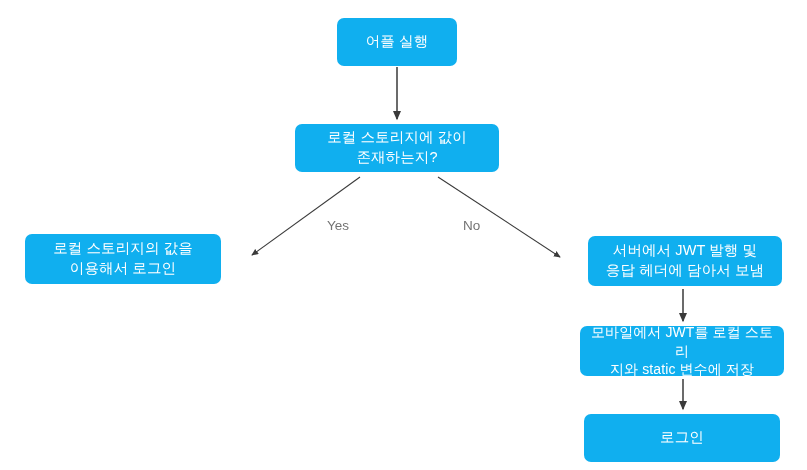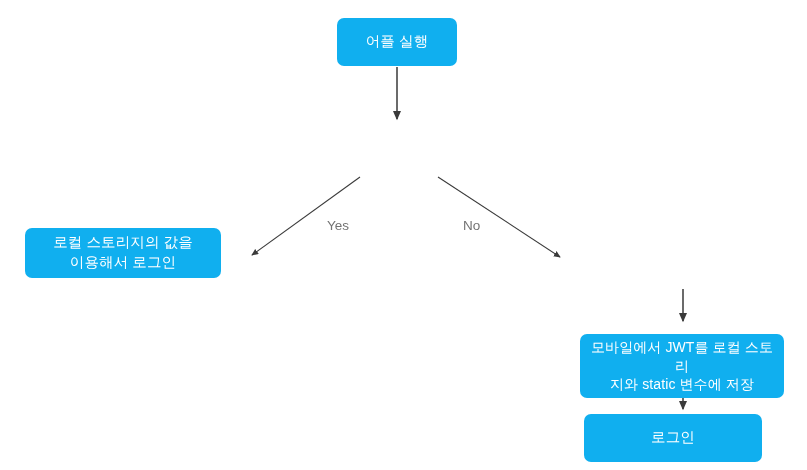--- a/index.html
+++ b/index.html
@@ -72,31 +72,37 @@
     <line x1="360" y1="177" x2="252" y2="255" stroke="#3a3a3a" stroke-width="1.1" marker-end="url(#arrowhead)"></line>
     <line x1="438" y1="177" x2="560" y2="257" stroke="#3a3a3a" stroke-width="1.1" marker-end="url(#arrowhead)"></line>
     <line x1="683" y1="289" x2="683" y2="321" stroke="#3a3a3a" stroke-width="1.5" marker-end="url(#arrowhead)"></line>
     <line x1="683" y1="379" x2="683" y2="409" stroke="#3a3a3a" stroke-width="1.5" marker-end="url(#arrowhead)"></line>
   </svg>
 
   <div class="node" style="left:337px; top:18px; width:120px; height:48px;">
     <span class="label">어플 실행</span>
   </div>
 
+  <div class="node" style="left:295px; top:124px; width:204px; height:48px;">
+    <span class="label">로컬 스토리지에 값이<br>존재하는지?</span>
+  </div>
 
-  <div class="node" style="left:25px; top:228px; width:196px; height:50px;">
+  <div class="node" style="left:25px; top:234px; width:196px; height:50px;">
     <span class="label">로컬 스토리지의 값을<br>이용해서 로그인</span>
   </div>
 
+  <div class="node" style="left:588px; top:236px; width:194px; height:50px;">
+    <span class="label">서버에서 JWT 발행 및<br>응답 헤더에 담아서 보냄</span>
+  </div>
 
-  <div class="node" style="left:580px; top:334px; width:204px; height:64px; font-size:14px;">
+  <div class="node" style="left:580px; top:326px; width:204px; height:50px; font-size:14px;">
     <span class="label">모바일에서 JWT를 로컬 스토리<br>지와 <b>static</b> 변수에 저장</span>
   </div>
 
-  <div class="node" style="left:584px; top:414px; width:178px; height:48px;">
+  <div class="node" style="left:584px; top:414px; width:196px; height:48px;">
     <span class="label">로그인</span>
   </div>
 
   <div class="edge-label" style="left:327px; top:219px;">Yes</div>
 
   <div class="edge-label" style="left:443px; top:219px;margin-left:20px;">No</div>
 
 </div>
 
 </body></html>

